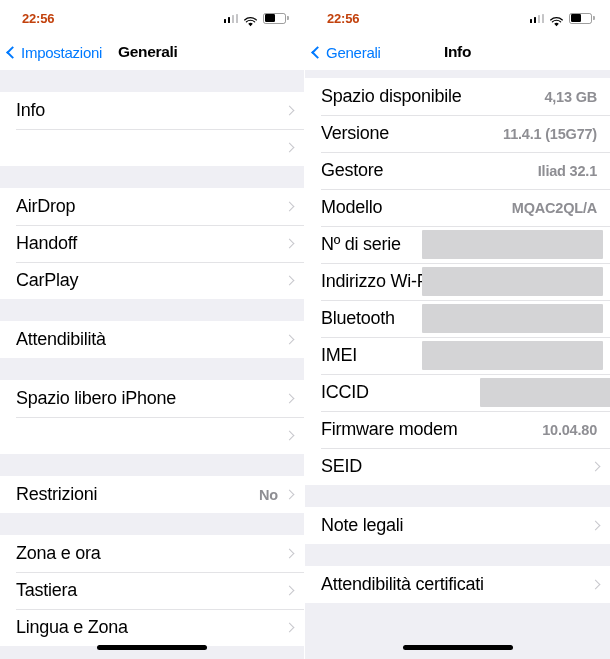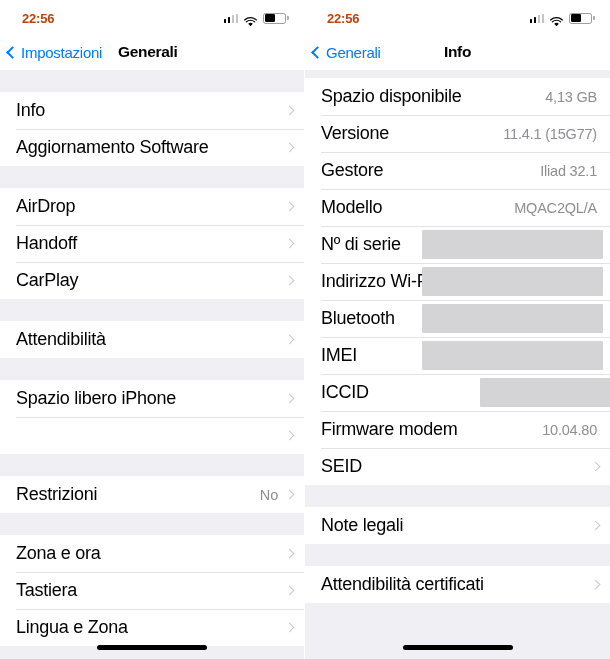--- a/index.html
+++ b/index.html
@@ -89,21 +89,21 @@
     content:""; position:absolute; left:16px; right:0; top:0;
     height:1px; background:#e3e3e6;
   }
   .row .label {
     font-size:18px; color:#000; letter-spacing:-0.25px;
     white-space:nowrap;
   }
   .row .spacer { flex:1; }
   .row .value {
     font-size:14.5px; color:#8e8e93; letter-spacing:-0.2px;
-    white-space:nowrap; margin-right:2px;
+    white-space:nowrap; margin-right:2px;font-weight:bold;
   }
   .chev {
     width:7px; height:7px; border-top:1.7px solid #c7c7cc;
     border-right:1.7px solid #c7c7cc; transform:rotate(45deg);
     margin-left:6px; flex:none;
   }
   .redact {
     position:absolute; top:4px; bottom:4px;
     background:#d4d4d6; border-radius:1px;
   }
@@ -158,21 +158,20 @@
 
     <div class="scroll list-clip" id="left-list">
         <div class="gap" style="height: 22px;"></div>
         <div class="group">
           <div class="row">
             <span class="label">Info</span>
             <span class="spacer"></span>
             <span class="chev"></span>
           </div>
           <div class="row">
-            <span class="label">Aggiornamento Software</span>
             <span class="spacer"></span>
             <span class="chev"></span>
           </div>
         </div>
         <div class="gap" style="height: 22px;"></div>
         <div class="group">
           <div class="row">
             <span class="label">AirDrop</span>
             <span class="spacer"></span>
             <span class="chev"></span>

